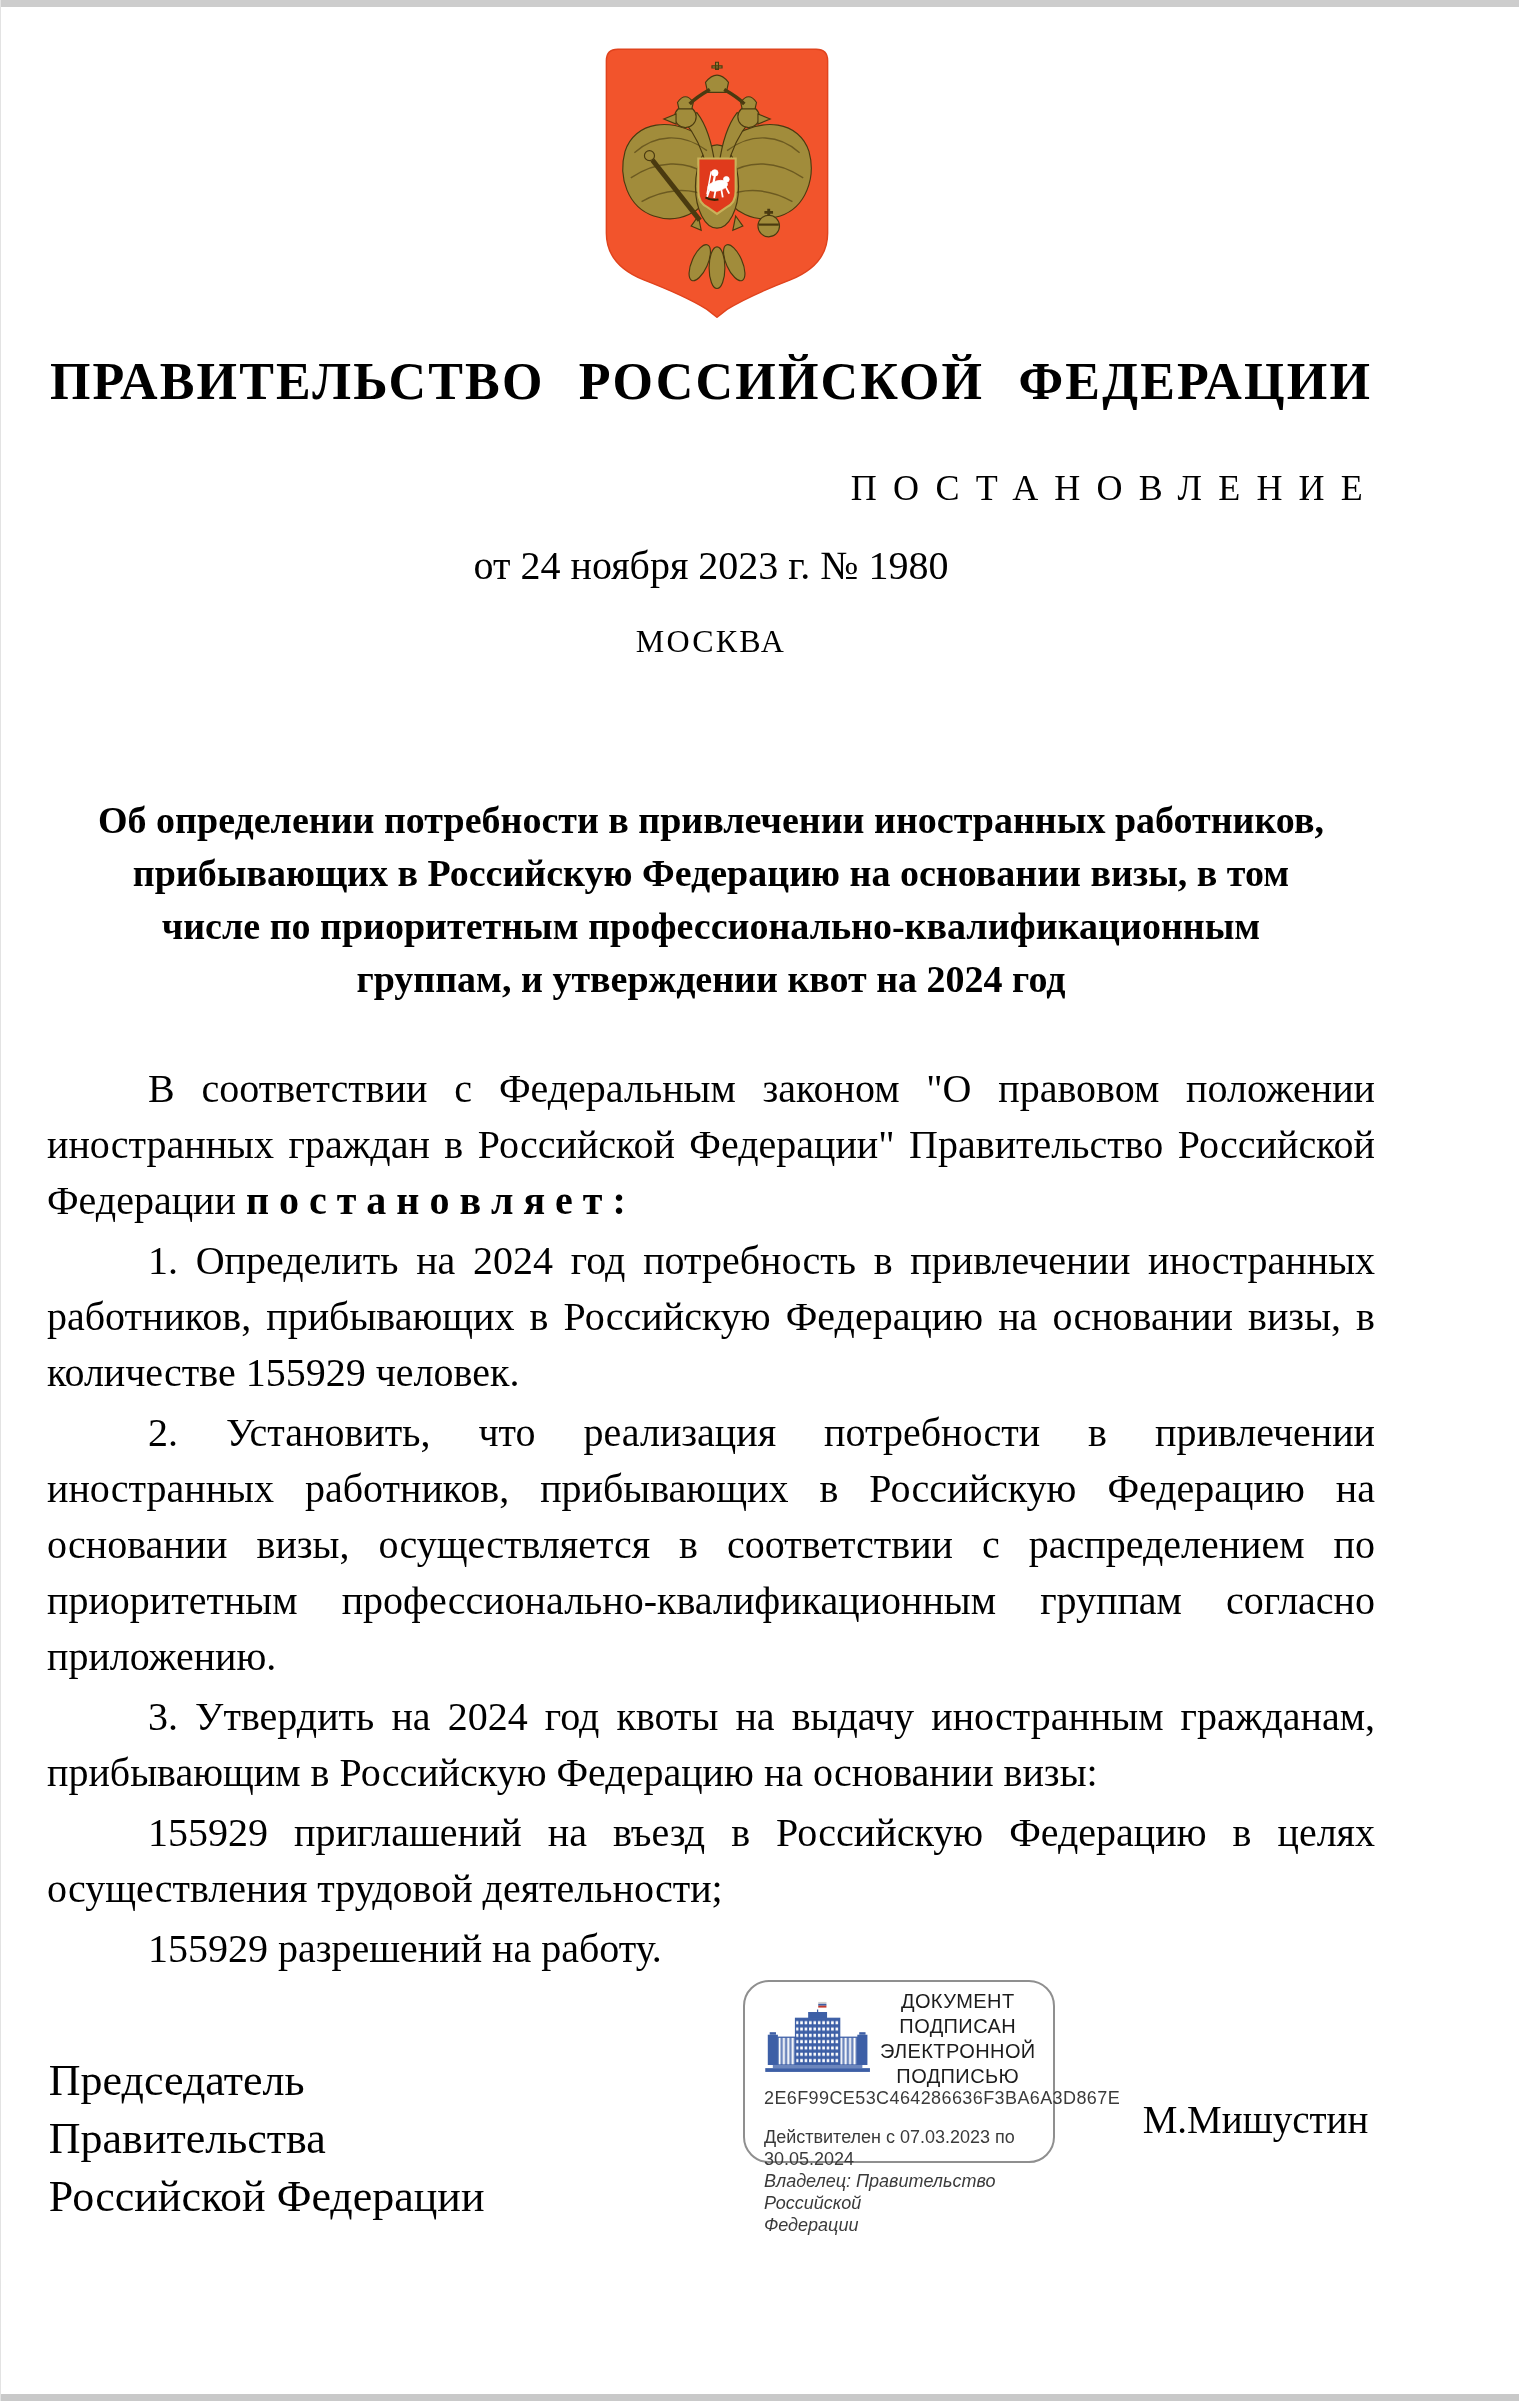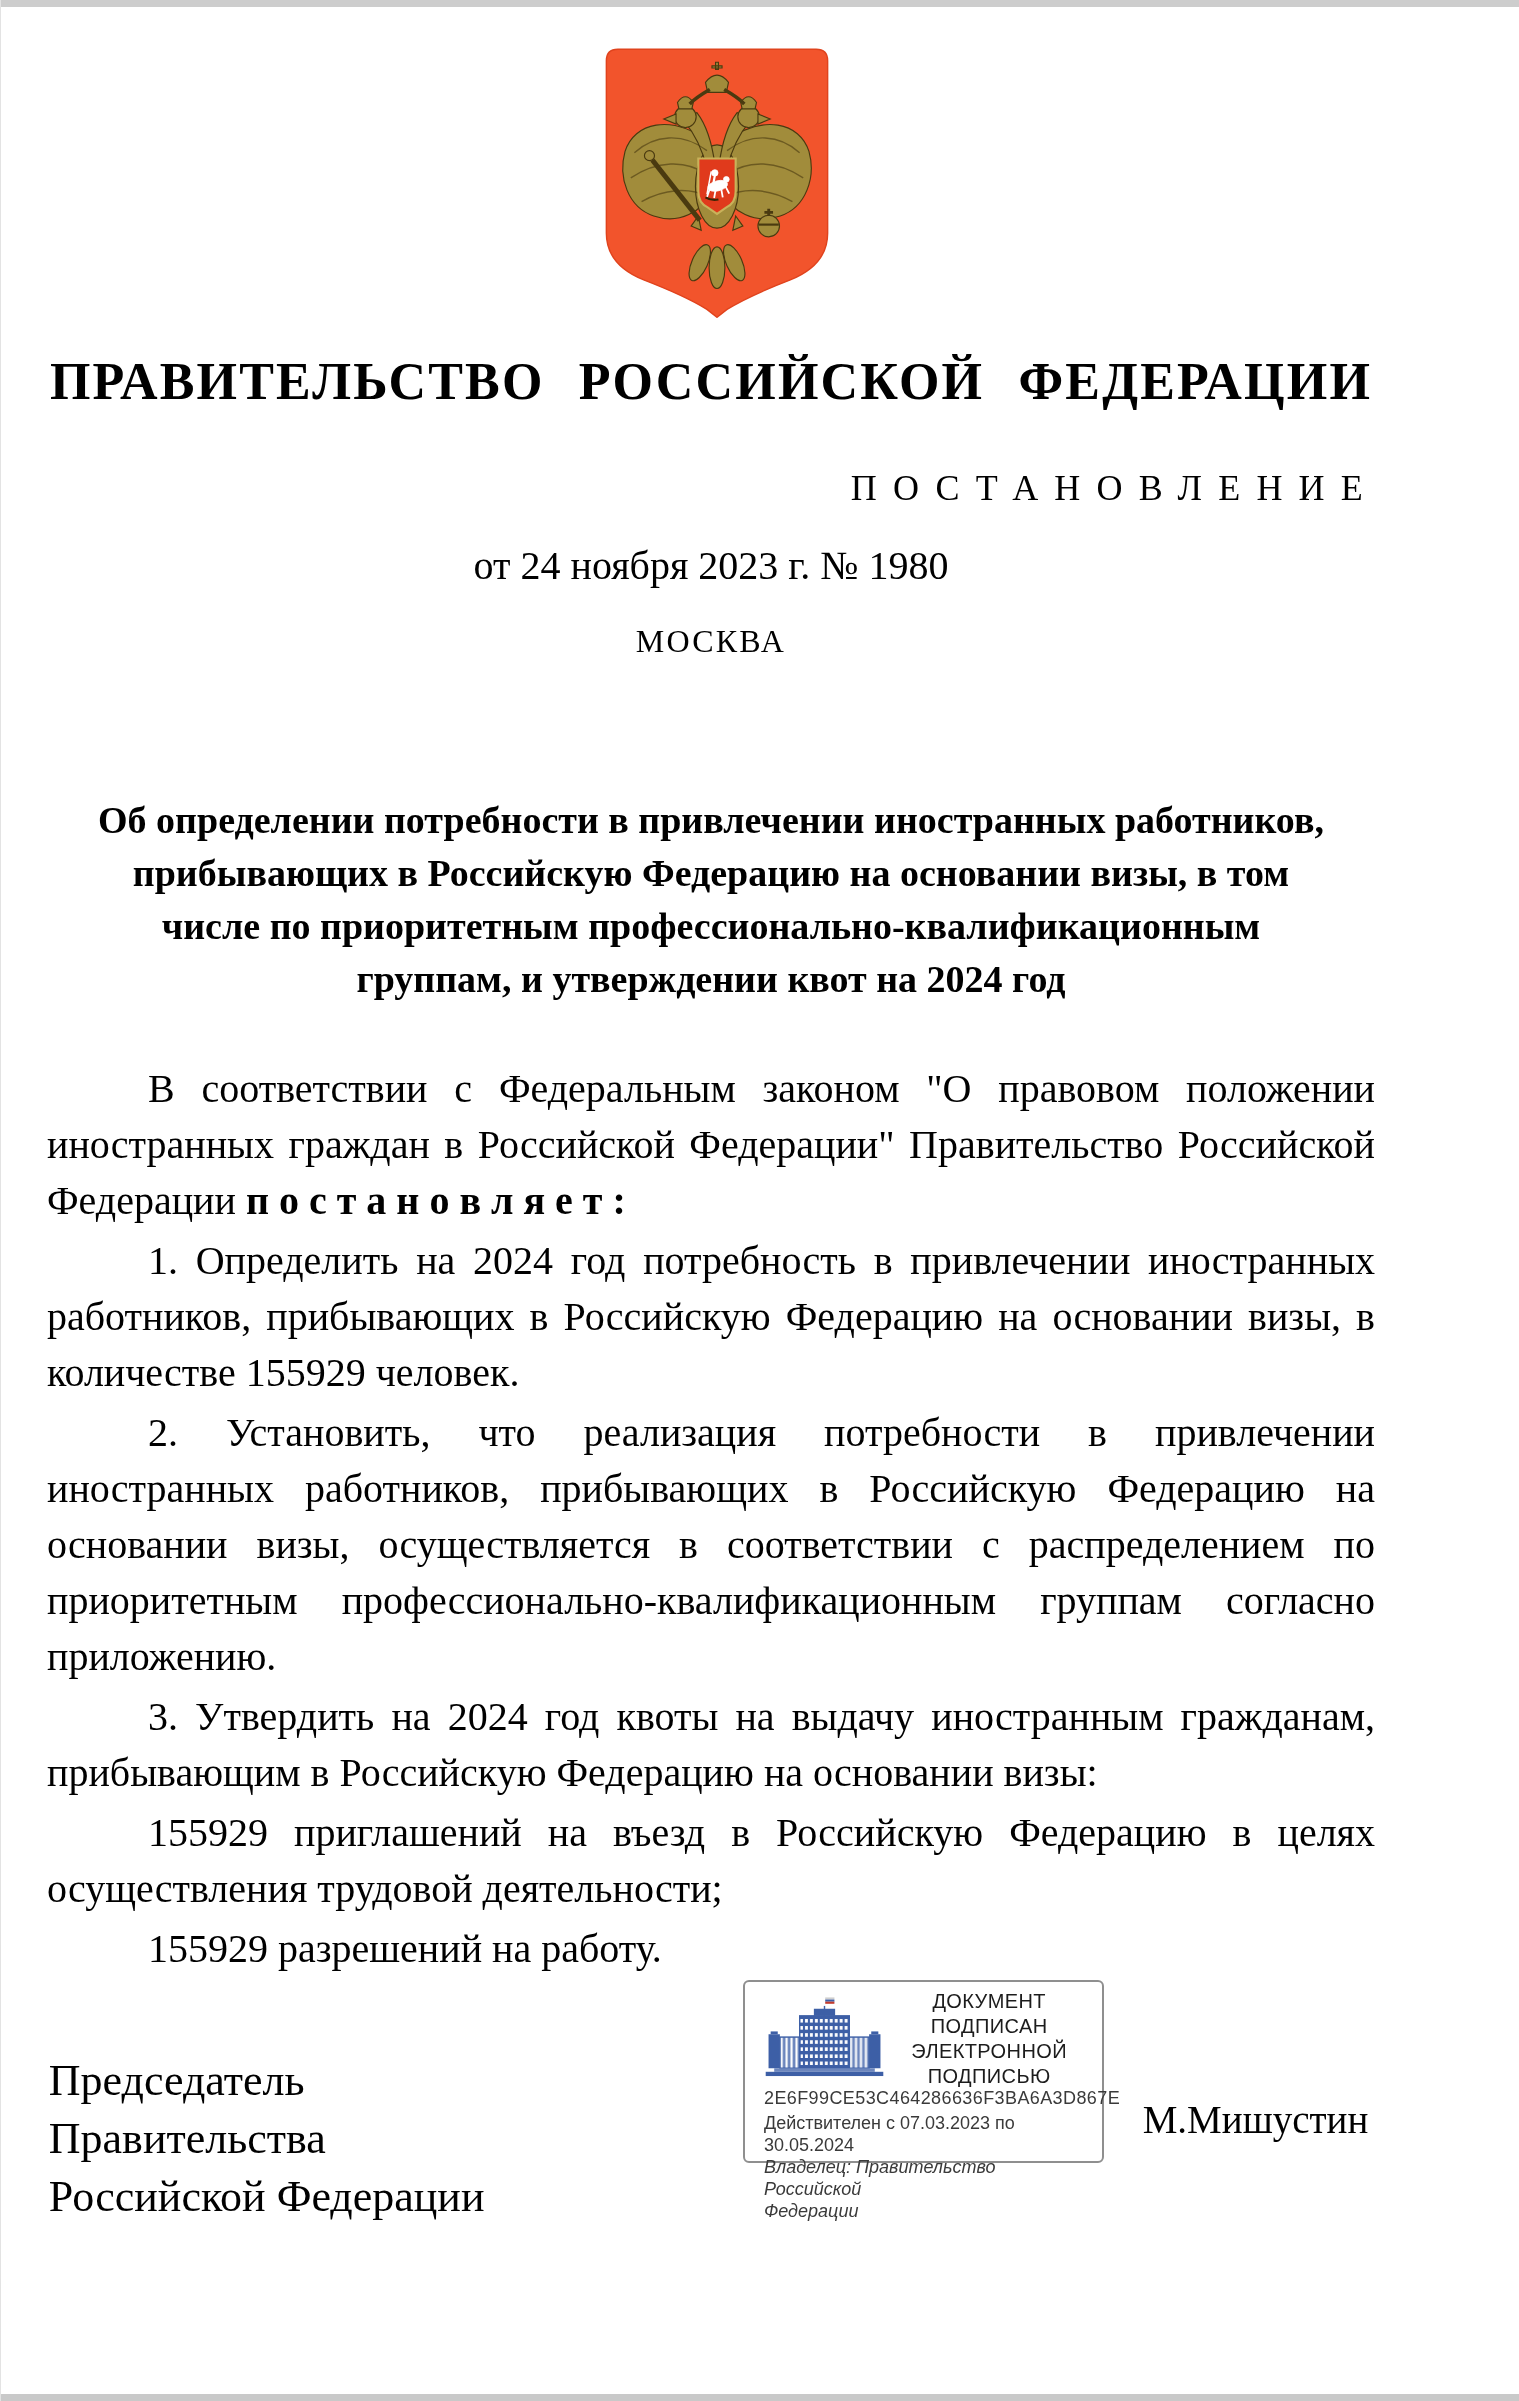--- a/index.html
+++ b/index.html
@@ -55,31 +55,31 @@
   .sig-position{
     position:absolute;left:5.8px;top:2052px;width:539px;
     text-align:left;font-size:44px;line-height:58px;
   }
   .sig-name{
     position:absolute;right:-43px;top:2097px;width:333px;
     text-align:center;font-size:39px;
   }
 
   .stamp{
-    position:absolute;left:700px;top:1980px;width:361px;height:183px;
+    position:absolute;left:700px;top:1980px;width:312px;height:183px;
     box-sizing:border-box;
-    border:2.9px solid #8f8f8f;border-radius:6px;
+    border:2.9px solid #8f8f8f;border-radius:26px;
     background:#fff;
     font-family:"Liberation Sans", sans-serif;
     padding:11.6px 17.4px 0 19px;
   }
   .stamp-top{display:flex;align-items:center;gap:8.7px;height:90px;}
   .stamp-title{flex:1;text-align:center;font-size:20px;line-height:25px;color:#1c1c1c;letter-spacing:0.4px;}
   .stamp-hash{margin-top:4.3px;font-size:18px;color:#3a3a3a;letter-spacing:0.4px;}
-  .stamp-row{margin-top:3px;font-size:18px;line-height:22px;color:#3a3a3a;}
+  .stamp-row{margin-top:17px;font-size:18px;line-height:22px;color:#3a3a3a;}
   .stamp-owner{font-size:18px;line-height:22px;color:#3a3a3a;font-style:italic;}
 </style>
 </head>
 <body>
 
 <div class="page">
   <div class="edge-top"></div>
   <div class="edge-bottom"></div>
   <div class="edge-left"></div>
   <div class="edge-right"></div>

